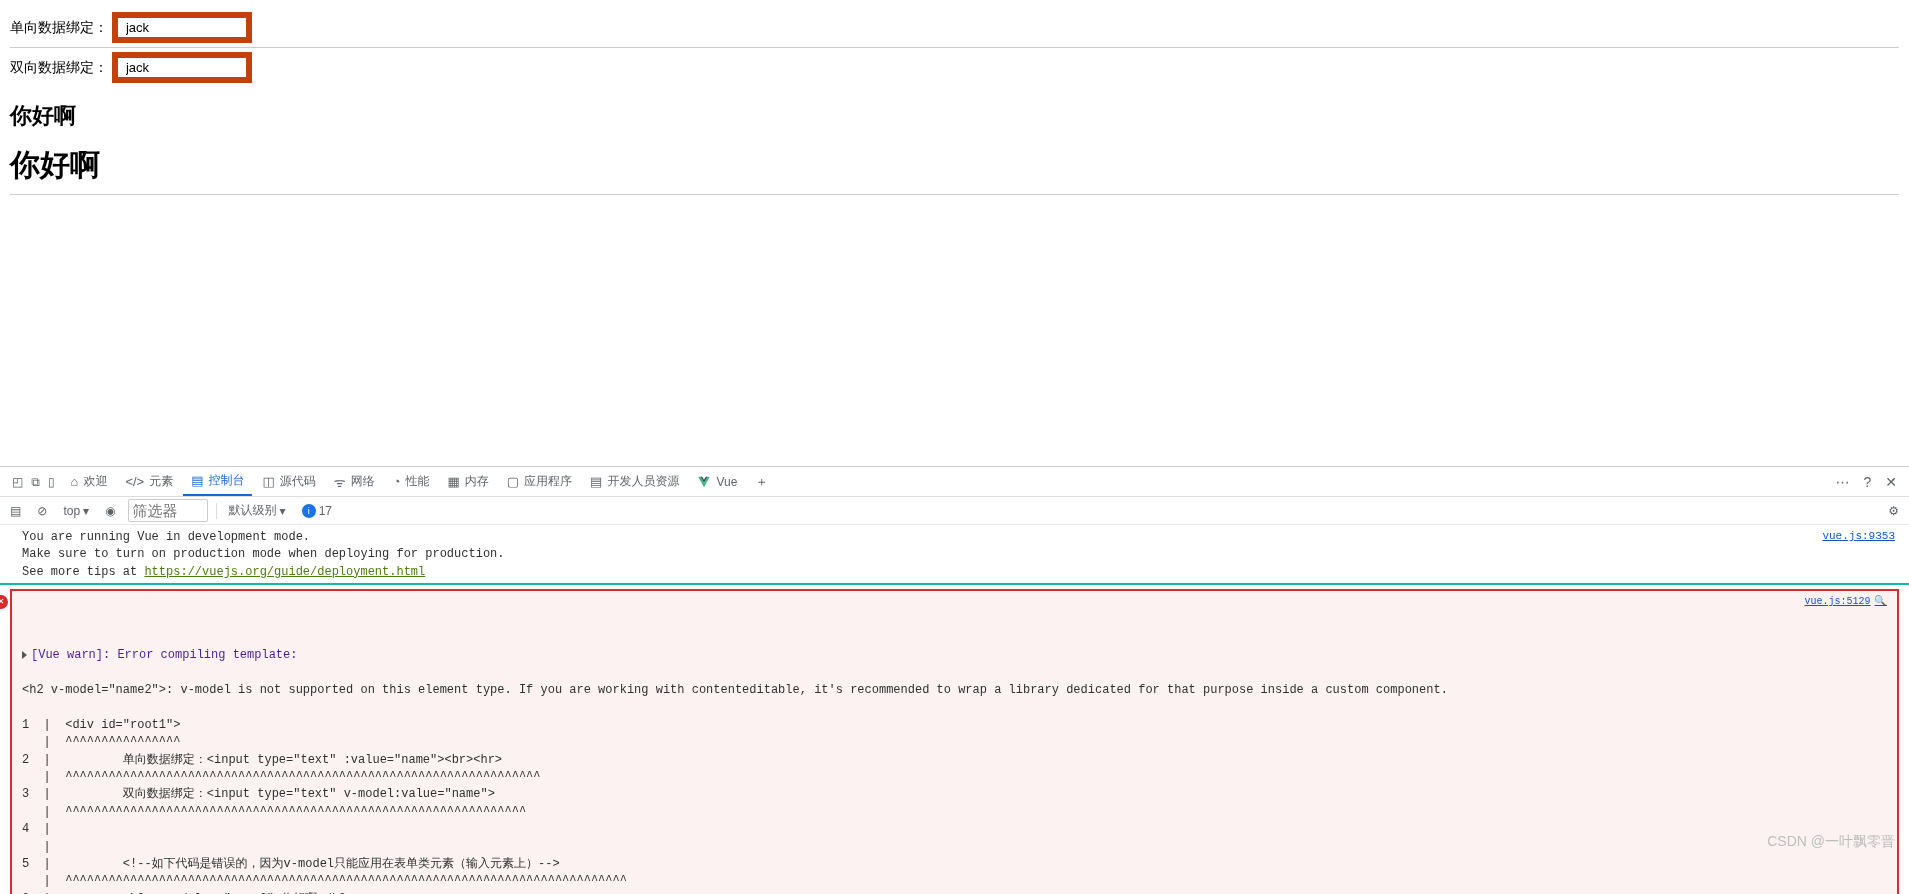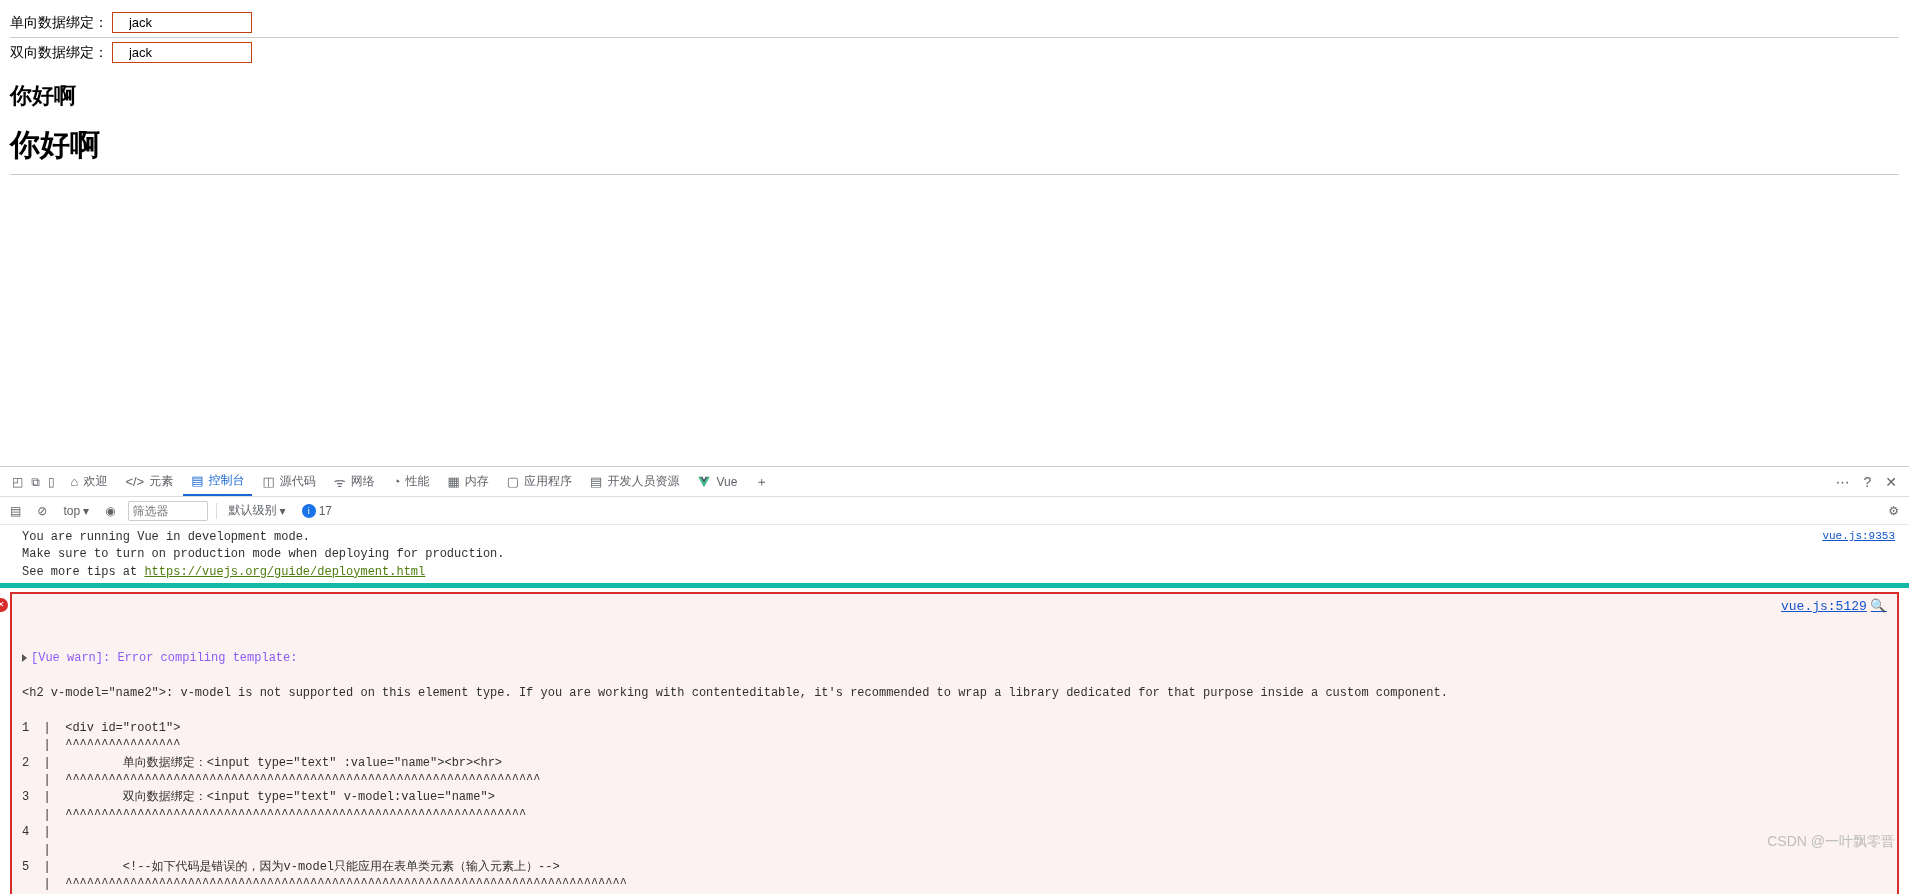--- a/index.html
+++ b/index.html
@@ -14,23 +14,23 @@
 }
 .page-top {
   padding: 8px 10px;
 }
 .form-row {
   margin: 4px 0;
   font-size: 14px;
 }
 .form-row input {
   font-size: 13px;
-  padding: 2px 16px;
+  padding: 2px 8px;
   width: 140px;
-  border: 1px solid #c2410c;
+  border: 6px solid #c2410c;
 }
 hr { border: none; border-top: 1px solid #ccc; margin: 4px 0; }
 .h2-text { font-size: 22px; font-weight: bold; margin: 18px 0 6px 0; }
 .h1-text { font-size: 30px; font-weight: bold; margin: 14px 0 8px 0; }
 
 .devtools {
   position: absolute;
   left: 0; right: 0; bottom: 0;
   height: 428px;
   border-top: 1px solid #ccc;
@@ -80,42 +80,42 @@
 }
 .dt-toolbar .tb-btn {
   padding: 2px 4px;
   cursor: pointer;
   display: flex;
   align-items: center;
   gap: 3px;
 }
 .dt-toolbar .filter-input {
   width: 80px;
-  font-size: 12px;
+  font-size: 15px;
   padding: 2px 4px;
   border: 1px solid #ccc;
   border-radius: 2px;
   color: #888;
 }
 .dt-toolbar .divider { width:1px; height:16px; background:#ddd; }
 .blue-dot { width:14px; height:14px; border-radius:50%; background:#1a73e8; color:#fff; font-size:9px; display:inline-flex; align-items:center; justify-content:center; }
 .gear-right { margin-left:auto; }
 
 .console-body {
   flex: 1;
   overflow: auto;
   font-family: Consolas, "Courier New", monospace;
   font-size: 12px;
   line-height: 1.45;
   padding: 2px 0;
 }
 .log-info {
   padding: 2px 8px 2px 22px;
   position: relative;
-  border-bottom: 5px solid #14b8a6;
+  border-bottom: 2px solid #14b8a6;
   white-space: pre;
   color: #303030;
 }
 .log-info .srcref {
   position: absolute;
   right: 14px;
   top: 2px;
   color: #1155cc;
   text-decoration: underline;
   cursor: pointer;
@@ -133,31 +133,31 @@
   white-space: pre;
   color: #303030;
 }
 .log-error-wrap .srcref {
   position: absolute;
   right: 10px;
   top: 4px;
   color: #1155cc;
   text-decoration: underline;
   cursor: pointer;
-  font-size: 13px;
+  font-size: 10px;
   margin-left: 28px;
 }
 .log-error-wrap .srcref .mag { color:#767676; text-decoration:none; margin-left:4px; }
 .err-bullet {
   position:absolute; left:-18px; top:4px;
   width:14px; height:14px; border-radius:50%;
   background:#d62c2c; color:#fff; font-size:10px;
   display:flex; align-items:center; justify-content:center;
 }
-.err-head { color:#8b5cf6;text-align:right; }
+.err-head { color:#4c1d95;text-align:right; }
 .tri { display:inline-block; width:0; height:0; border-left:5px solid #555; border-top:4px solid transparent; border-bottom:4px solid transparent; margin-right:4px; vertical-align:middle; }
 
 .watermark {
   position: absolute;
   right: 14px;
   bottom: 43px;
   color: #bdbdbd;
   font-size: 14px;
   font-family: "Microsoft YaHei", Arial;
   pointer-events: none;

